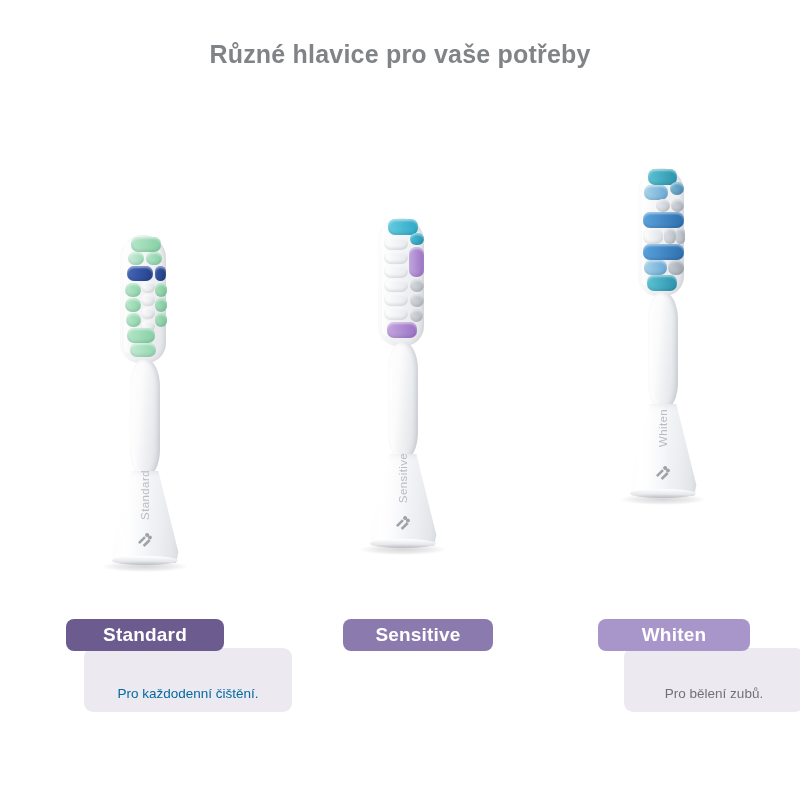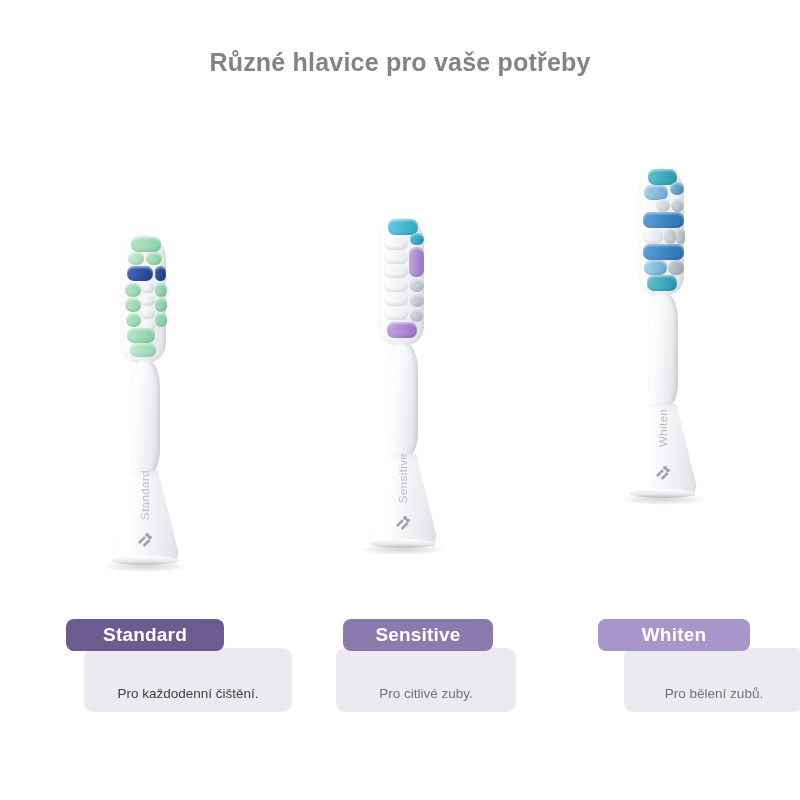--- a/index.html
+++ b/index.html
@@ -11,21 +11,21 @@
     height: 800px;
     background: #ffffff;
     font-family: "Liberation Sans", sans-serif;
     overflow: hidden;
     position: relative;
   }
 
   
   .page-title {
     position: absolute;
-    top: 48px;
+    top: 40px;
     left: 0;
     width: 800px;
     text-align: center;
     font-size: 25px;
     font-weight: bold;
     color: #808487;
     letter-spacing: 0.2px;
   }
 
   
@@ -245,21 +245,21 @@
           <path d="M8.6 2.0 A2.0 2.0 0 1 1 8.6 2.01 Z" fill="#9fa3a8"></path>
           <path d="M6.2 12.0 L12.3 6.0 L14.1 7.9 L8.0 13.9 Z" fill="#9fa3a8"></path>
           <circle cx="13.4" cy="4.6" r="2.0" fill="#9fa3a8"></circle>
         </svg>
       </div>
 
       <div class="shadow-ground" id="shadow-0" style="top: 561px;"></div>
     </div>
 
     <div class="label-card" id="card-0" style="top: 648px; left: 24px; width: 208px; background: rgb(236, 233, 240);">
-      <div class="label-desc" style="color: #404040;">Pro každodenní čištění.</div>
+      <div class="label-desc" style="color: #0369a1;">Pro každodenní čištění.</div>
     </div>
     <div class="label-badge" id="badge-0" style="top: 619px; left: 6px; width: 158px; background: rgb(107, 91, 142);">Standard</div>
   </div>
 
   <div class="product" id="prod-1" style="left: 318px; top: 0px; height: 800px;">
     <div class="brush" id="brush-1">
 
       <div class="head" id="head-1" style="top: 218px;">
         <div class="head-plate"></div>
 
@@ -295,23 +295,20 @@
           <path d="M1.5 9.2 L7.6 3.2 L9.4 5.1 L3.3 11.1 Z" fill="#9fa3a8"></path>
           <path d="M8.6 2.0 A2.0 2.0 0 1 1 8.6 2.01 Z" fill="#9fa3a8"></path>
           <path d="M6.2 12.0 L12.3 6.0 L14.1 7.9 L8.0 13.9 Z" fill="#9fa3a8"></path>
           <circle cx="13.4" cy="4.6" r="2.0" fill="#9fa3a8"></circle>
         </svg>
       </div>
 
       <div class="shadow-ground" id="shadow-1" style="top: 544px;"></div>
     </div>
 
-    <div class="label-card" id="card-1" style="top: 648px; left: 18px; width: 180px; background: rgb(236, 233, 240);">
-      <div class="label-desc" style="color: rgb(111, 115, 119);">Pro citlivé zuby.</div>
-    </div>
     <div class="label-badge" id="badge-1" style="top: 619px; left: 25px; width: 150px; background: rgb(139, 122, 173);">Sensitive</div>
   </div>
 
   <div class="product" id="prod-2" style="left: 578px; top: 0px; height: 800px;">
     <div class="brush" id="brush-2">
 
       <div class="head" id="head-2" style="top: 168px;">
         <div class="head-plate"></div>
 
         <div class="tuft" style="left:16px; top:1px;   width:29px; height:16px; background:linear-gradient(90deg,#5cc2d2,#2b93ad);"></div>

